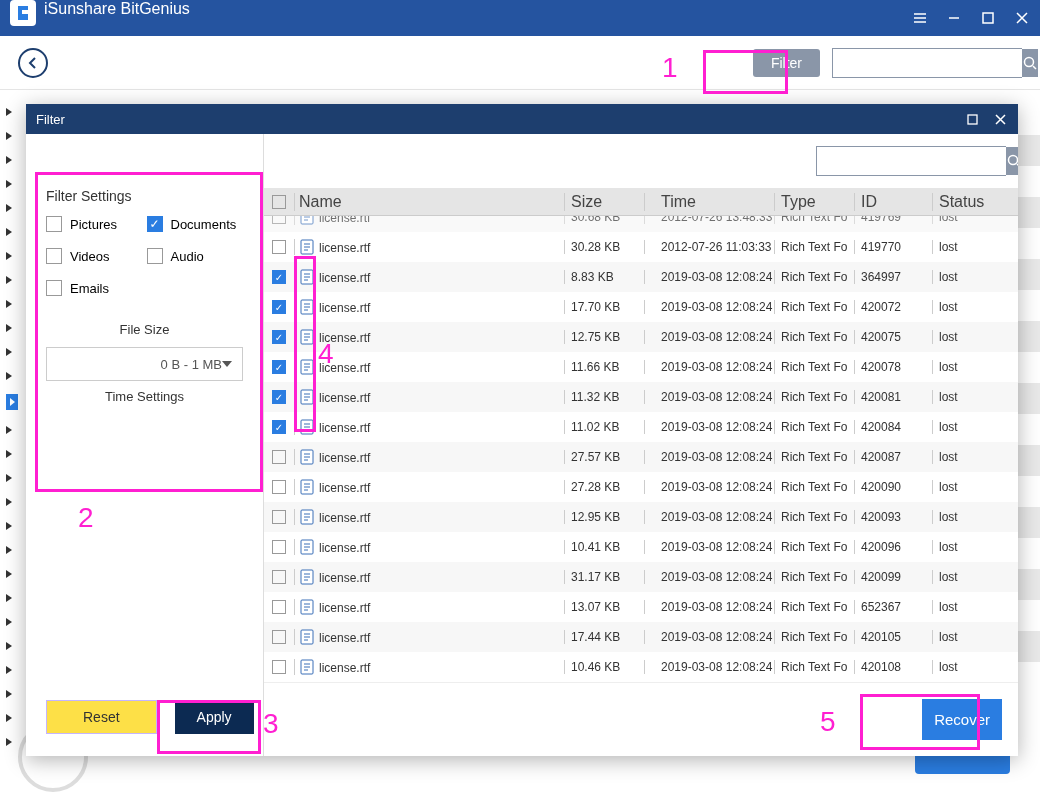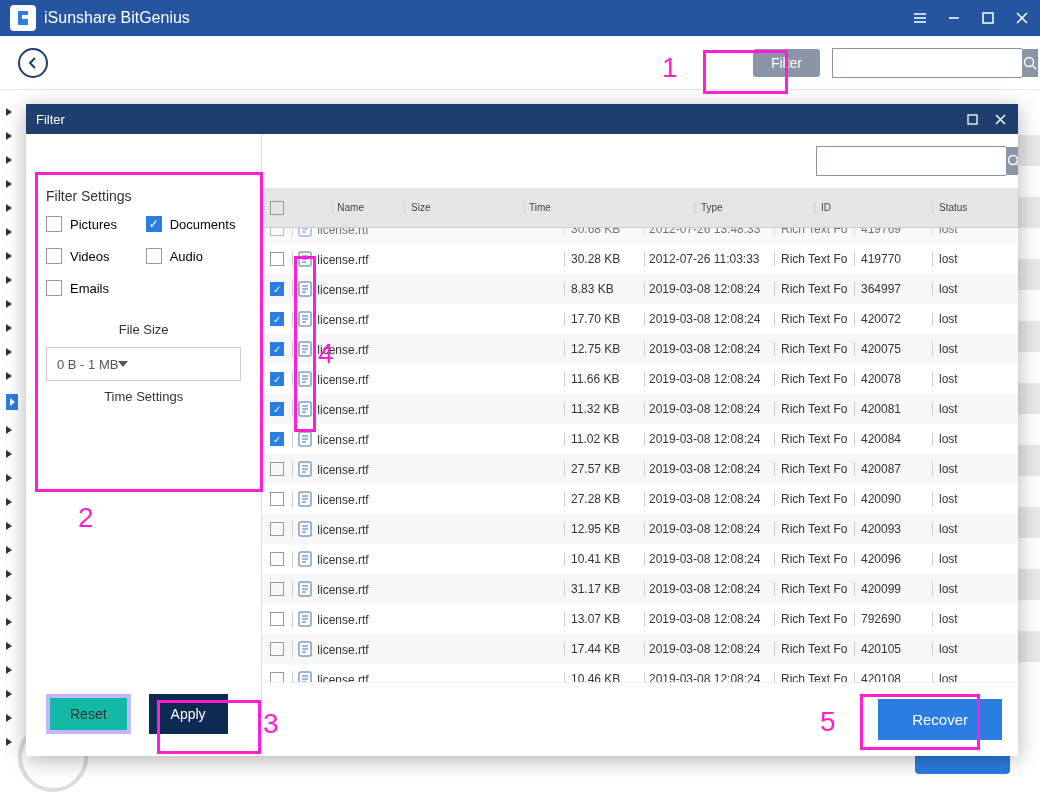--- a/index.html
+++ b/index.html
@@ -1,19 +1,19 @@
 <!DOCTYPE html>
 <html><head>
 <meta charset="utf-8">
 <style>
 * { margin: 0; padding: 0; box-sizing: border-box; font-family: 'Segoe UI', Arial, sans-serif; }
 body { background: #fff; width: 1040px; height: 802px; overflow: hidden; position: relative; }
 
 
-.titlebar { background: #2554a0; height: 36px; display: flex; align-items: center; padding: 0 10px; color: #fff; }
+.titlebar { background: #2554a0; height: 36px; display: flex; padding: 0 10px; color: #fff; }
 .logo { width: 26px; height: 26px; background: #fff; border-radius: 4px; display: flex; align-items: center; justify-content: center; margin-right: 8px; color: #2554a0; font-weight: bold; }
 .app-title { font-size: 16px; flex: 1; }
 .win-controls { display: flex; gap: 18px; align-items: center; }
 .win-btn { width: 16px; height: 16px; cursor: pointer; display: flex; align-items: center; justify-content: center; }
 
 
 .toolbar { height: 54px; display: flex; align-items: center; padding: 0 18px; gap: 12px; border-bottom: 1px solid #e5e5e5; }
 .back-btn { width: 30px; height: 30px; border: 2px solid #1d3e6e; border-radius: 50%; display: flex; align-items: center; justify-content: center; cursor: pointer; }
 .toolbar-spacer { flex: 1; }
 .filter-btn { background: #8a96a8; color: #fff; border: none; padding: 6px 18px; border-radius: 3px; font-size: 14px; cursor: pointer; }
@@ -39,47 +39,47 @@
 
 
 .filter-panel { width: 238px; border-right: 1px solid #ddd; padding: 22px 20px; display: flex; flex-direction: column; }
 .panel-title { font-size: 14px; color: #333; margin-bottom: 12px; font-weight: 500; margin-top: 32px; }
 .checkbox-grid { display: grid; grid-template-columns: 1fr 1fr; gap: 16px 4px; margin-bottom: 18px; }
 .checkbox-item { display: flex; align-items: center; gap: 8px; font-size: 13px; color: #000000; cursor: pointer; }
 .chk { width: 16px; height: 16px; border: 1px solid #999; display: flex; align-items: center; justify-content: center; }
 .chk.checked { background: #2a7de1; border-color: #2a7de1; }
 .chk.checked::after { content: '✓'; color: #fff; font-size: 12px; }
 .section-label { font-size: 13px; color: #333; margin-top: 8px; margin-bottom: 10px; font-weight: 500; text-align: center; }
-.select { border: 1px solid #ccc; height: 34px; display: flex; align-items: center; padding: 0 10px; font-size: 13px; color: #555; cursor: pointer; justify-content: flex-start; }
+.select { border: 1px solid #ccc; height: 34px; display: flex; align-items: center; padding: 0 10px; font-size: 13px; color: #555; cursor: pointer; justify-content: flex-end; }
 .panel-footer { margin-top: auto; display: flex; gap: 18px; padding-top: 20px; }
-.reset-btn { background: #14b8a6; border: 4px solid #c4b5fd; padding: 8px 20px; font-size: 14px; cursor: pointer; color: #333; }
+.reset-btn { background: #fde047; border: 1px solid #c4b5fd; padding: 8px 36px; font-size: 14px; cursor: pointer; color: #333; }
 .apply-btn { background: #0c2a52; color: #fff; border: none; padding: 8px 22px; font-size: 14px; cursor: pointer; }
 
 
 .file-area { flex: 1; display: flex; flex-direction: column; }
 .file-search-row { padding: 12px; display: flex; justify-content: flex-end; }
-.table-header { display: flex; background: #e5e5e5; height: 40px; align-items: center; font-size: 10px; color: #444; border-bottom: 1px solid #ccc; gap: 40px; }
+.table-header { display: flex; background: #e5e5e5; height: 28px; align-items: center; font-size: 16px; color: #444; border-bottom: 1px solid #ccc; }
 .col-chk { width: 30px; display: flex; justify-content: center; }
 .col-name { flex: 1; padding-left: 4px; border-left: 1px solid #ccc; }
 .col-size { width: 80px; border-left: 1px solid #ccc; padding-left: 6px; }
-.col-time { width: 130px; border-left: 1px solid #ccc; padding-left: 4px; }
+.col-time { width: 130px; border-left: 1px solid #ccc; padding-left: 16px; }
 .col-type { width: 80px; border-left: 1px solid #ccc; padding-left: 6px; }
 .col-id { width: 78px; border-left: 1px solid #ccc; padding-left: 6px; }
 .col-status { width: 86px; border-left: 1px solid #ccc; padding-left: 6px; }
 .table-body { flex: 1; overflow-y: auto; }
 .file-row { display: flex; height: 30px; align-items: center; font-size: 12px; color: #333; }
 .file-row:nth-child(odd) { background: #f7f7f7; }
 .file-row .col-name { display: flex; align-items: flex-end; gap: 4px; }
 .file-icon { width: 16px; height: 16px; display: inline-flex; align-items: center; justify-content: center; }
 .row-chk { width: 14px; height: 14px; border: 1px solid #999; cursor: pointer; display: flex; align-items: center; justify-content: center; }
 .row-chk.checked { background: #2a7de1; border-color: #2a7de1; }
 .row-chk.checked::after { content: '✓'; color: #fff; font-size: 10px; }
 
 .recover-bar { padding: 16px; display: flex; justify-content: flex-end; border-top: 1px solid #eee; }
-.recover-btn { background: #2a7de1; color: #fff; border: none; padding: 12px 34px; font-size: 15px; cursor: pointer; }
+.recover-btn { background: #2a7de1; color: #fff; border: none; padding: 12px 12px; font-size: 15px; cursor: pointer; }
 
 
 .anno-box { position: absolute; border: 3px solid #ff1fd1; pointer-events: none; }
 .anno-num { position: absolute; color: #ff1fd1; font-size: 28px; font-weight: 400; pointer-events: none; }
 
 .chevron-down { width: 0; height: 0; border-left: 5px solid transparent; border-right: 5px solid transparent; border-top: 6px solid #555; }
 
 
 .bottom-circle { position: absolute; left: 18px; bottom: 10px; width: 70px; height: 70px; border: 4px solid #ddd; border-radius: 50%; }
 .bottom-btn-blur { position: absolute; right: 30px; bottom: 28px; width: 95px; height: 40px; background: #2a7de1; border-radius: 4px; }
@@ -514,21 +514,21 @@
                 <svg width="16" height="16" viewBox="0 0 16 16">
                   <rect x="2" y="1" width="12" height="14" rx="1" fill="#fff" stroke="#3a6fb7"></rect>
                   <path d="M5 5h6M5 8h6M5 11h4" stroke="#3a6fb7" stroke-width="1"></path>
                 </svg>
               </span>
               <span>license.rtf</span>
             </div>
             <div class="col-size">13.07 KB</div>
             <div class="col-time">2019-03-08 12:08:24</div>
             <div class="col-type">Rich Text Fo</div>
-            <div class="col-id">792690</div>
+            <div class="col-id">652367</div>
             <div class="col-status">lost</div>
           </div>
           <div class="file-row">
             <div class="col-chk">
               <span class="row-chk"></span>
             </div>
             <div class="col-name">
               <span class="file-icon">
                 <svg width="16" height="16" viewBox="0 0 16 16">
                   <rect x="2" y="1" width="12" height="14" rx="1" fill="#fff" stroke="#3a6fb7"></rect>

